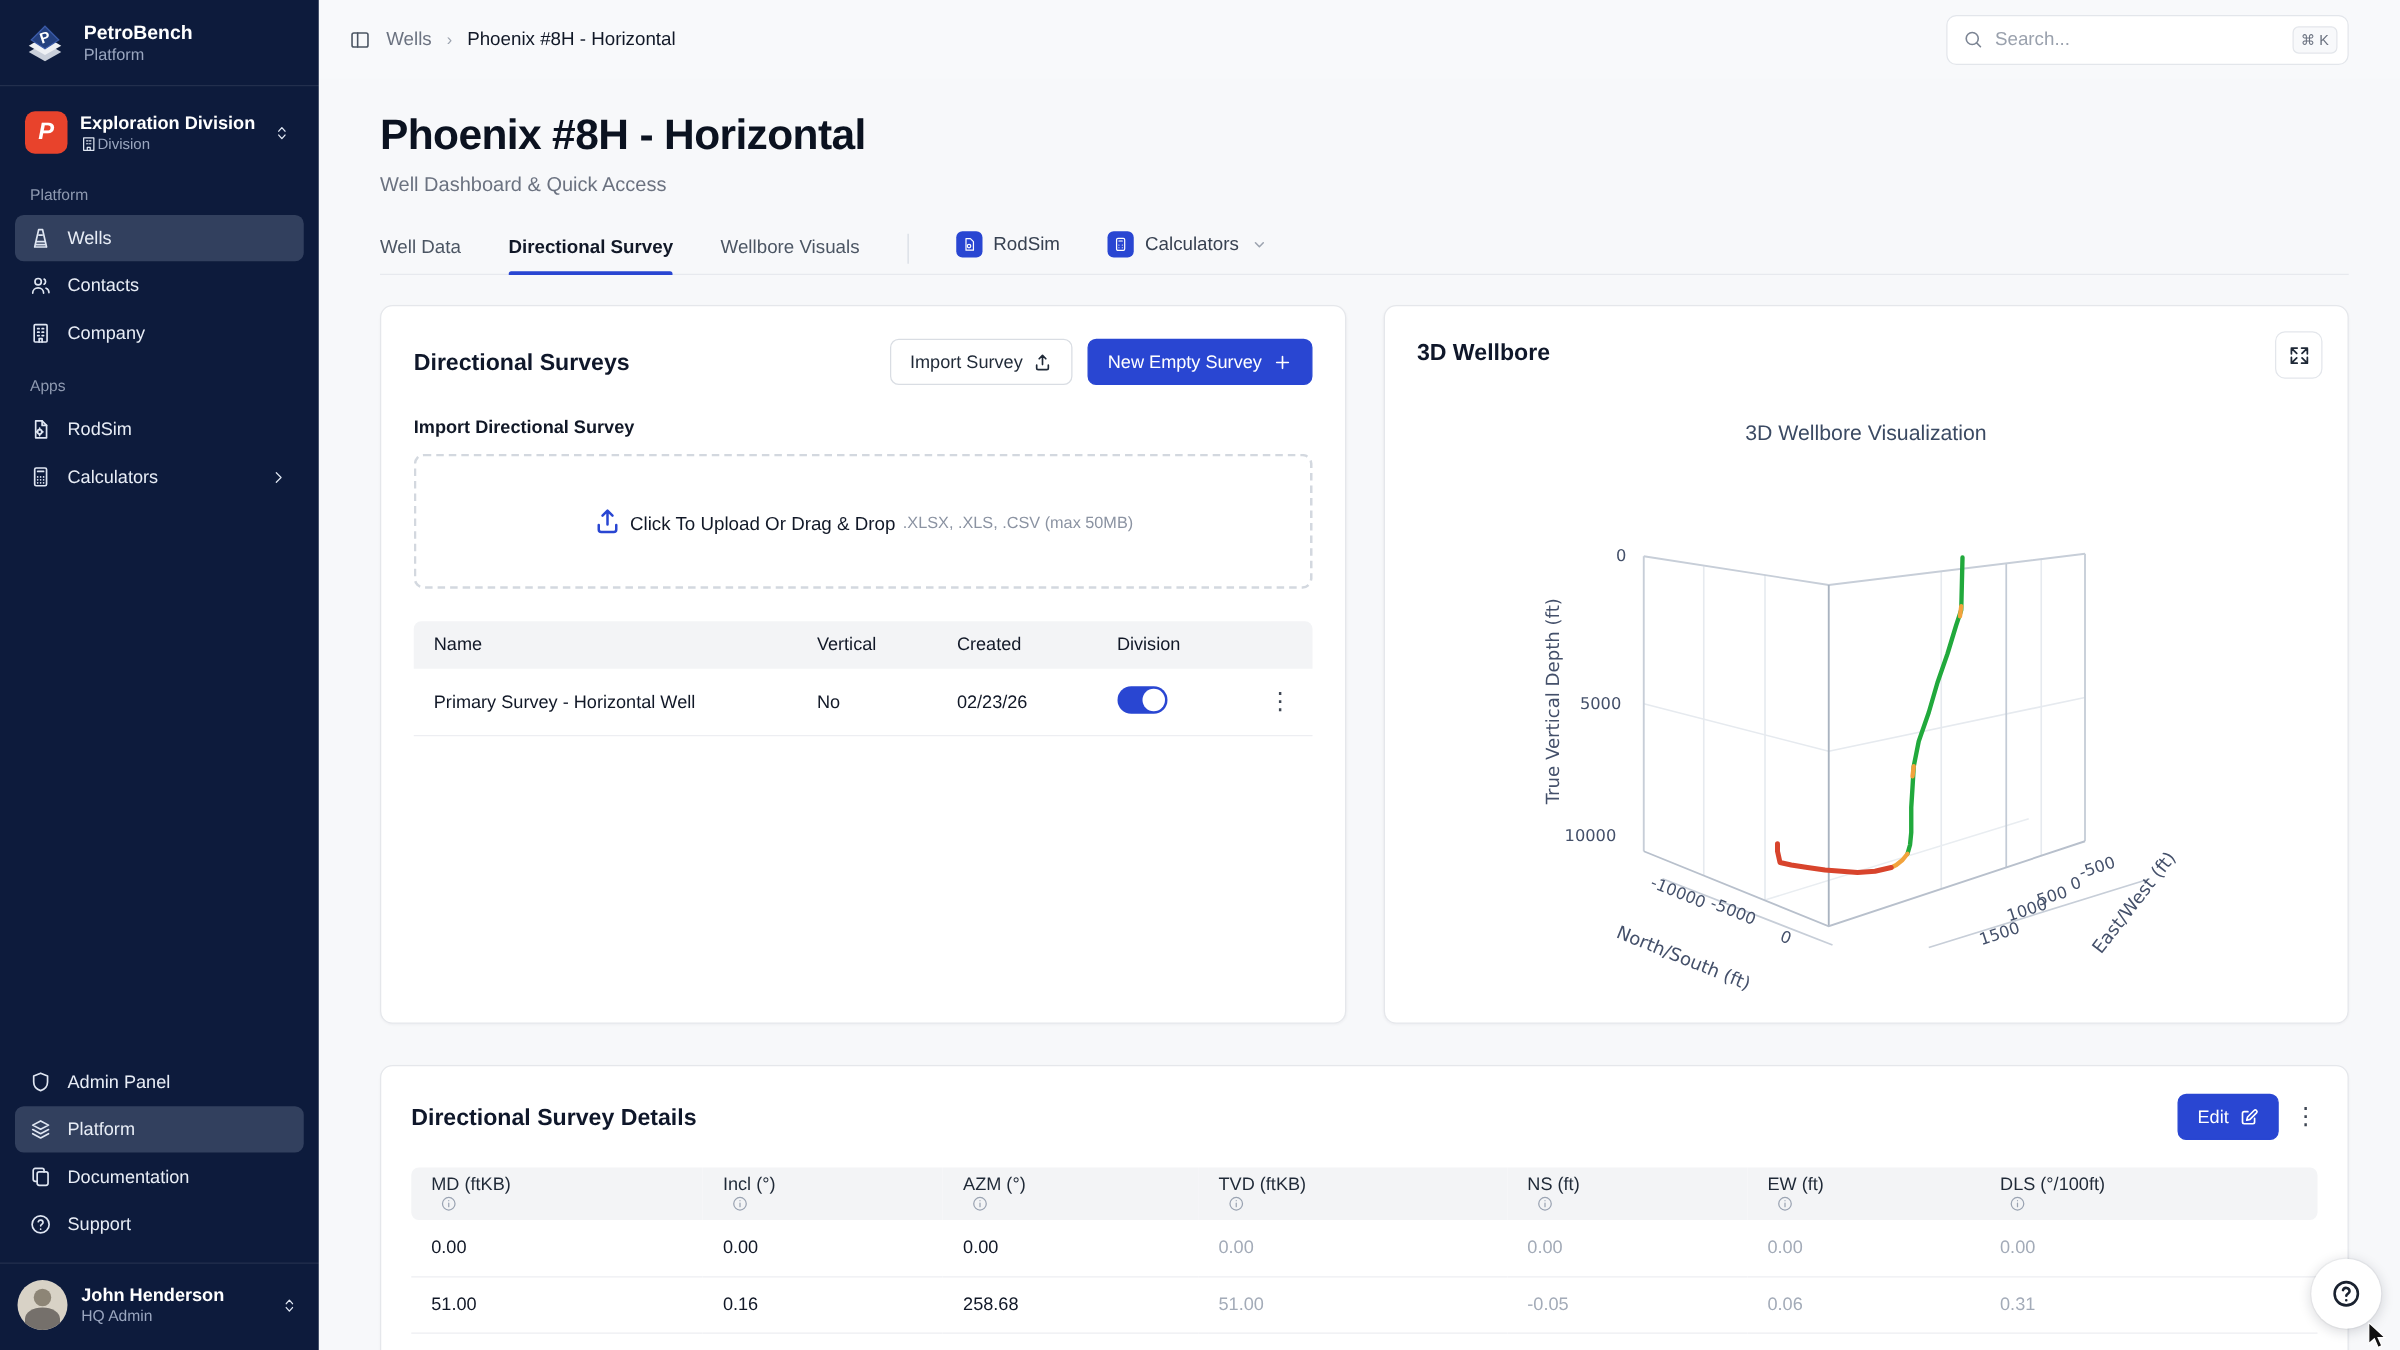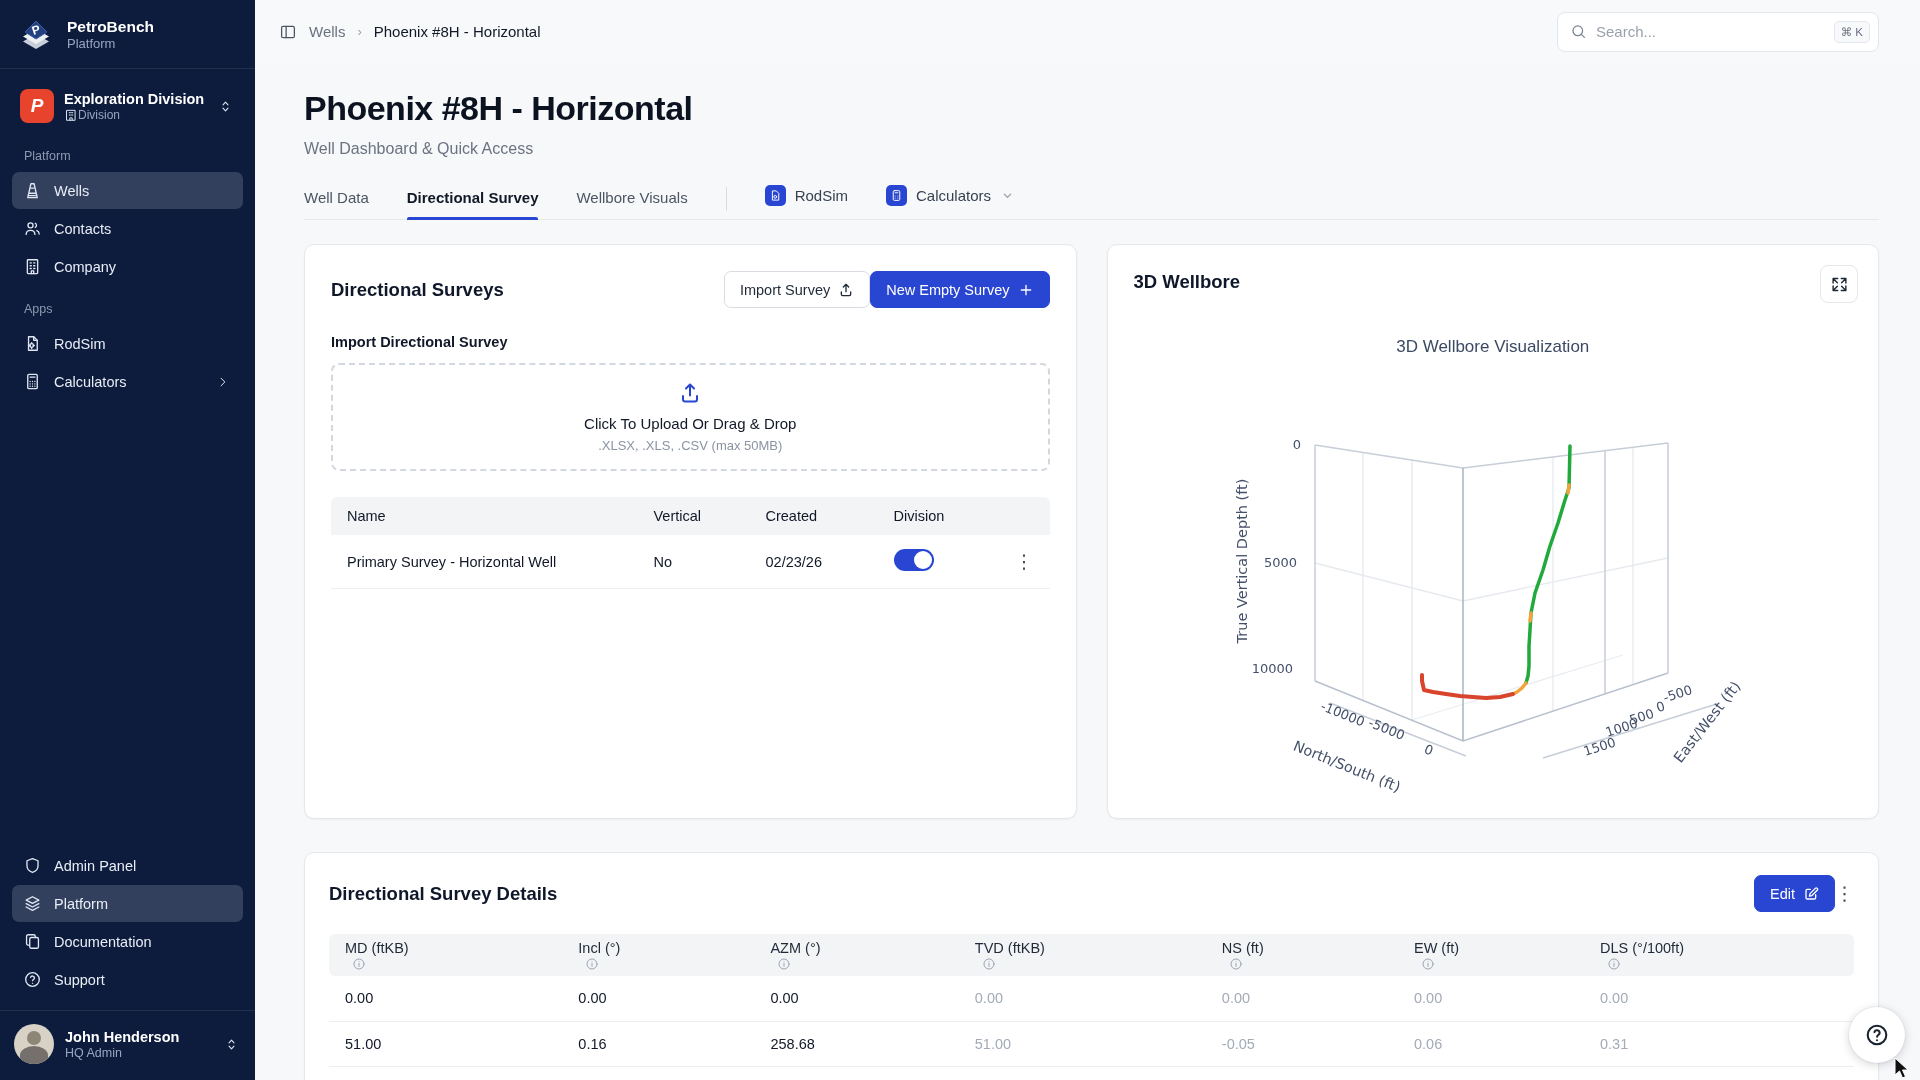--- a/index.html
+++ b/index.html
@@ -60,28 +60,28 @@
   .app-chip { width:21px; height:21px; border-radius:5px; background:#2946d2; display:flex; align-items:center; justify-content:center; }
   .app-chip svg { width:13px; height:13px; stroke:#fff; fill:none; stroke-width:1.8; }
   .app-tab .caret { color:#9ca3af; }
 
   .cards-row { display:flex; gap:30px; margin-top:24px; }
   .card { background:#fff; border:1px solid #e5e7eb; border-radius:10px; box-shadow:0 1px 2px rgba(16,24,40,.04); }
   .card-surveys { flex:1; height:575px; padding:26px; }
   .card-wellbore { flex:1; height:575px; position:relative; padding:26px; }
   .card-head { display:flex; align-items:center; }
   .card-title { font-size:18.5px; font-weight:bold; color:#0f172a; }
-  .head-actions { margin-left:auto; display:flex; gap:0; align-items:center; }
+  .head-actions { margin-left:auto; display:flex; gap:12px; align-items:center; }
   .btn { display:inline-flex; align-items:center; gap:8px; height:37px; padding:0 15px; border-radius:7px; font-size:14.5px; font-family:inherit; cursor:pointer; }
   .btn-outline { background:#fff; border:1px solid #d9dde3; color:#1f2937; }
   .btn-primary { background:#2946d2; border:1px solid #2946d2; color:#fff; }
   .btn svg { width:16px; height:16px; stroke-width:2; fill:none; stroke:currentColor; stroke-linecap:round; stroke-linejoin:round; }
 
   .import-label { font-size:14.5px; font-weight:bold; color:#111827; margin-top:26px; }
-  .dropzone { margin-top:13px; height:108px; border:2px dashed #d3d8df; border-radius:8px; display:flex; flex-direction:column; align-items:center; justify-content:center; gap:6px; cursor:pointer; }
+  .dropzone { margin-top:13px; height:108px; border:2px dashed #d3d8df; border-radius:8px; display:flex; flex-direction:row; align-items:center; justify-content:center; gap:6px; cursor:pointer; }
   .dropzone svg { width:24px; height:24px; stroke:#2946d2; fill:none; stroke-width:2; stroke-linecap:round; stroke-linejoin:round; }
   .dz-title { font-size:15px; font-weight:500; color:#111827; margin-top:4px; }
   .dz-hint { font-size:13px; color:#8b93a2; }
 
   .mini-table { margin-top:26px; font-size:14.5px; }
   .mini-head { display:flex; align-items:center; background:#f3f4f6; border-radius:6px 6px 0 0; height:38px; color:#111827; font-weight:500; padding:0 16px; }
   .mini-row { display:flex; align-items:center; height:54px; border-bottom:1px solid #edeef2; padding:0 16px; color:#111827; }
   .mc-name { flex:1; }
   .mc-vert { width:112px; }
   .mc-created { width:128px; }

